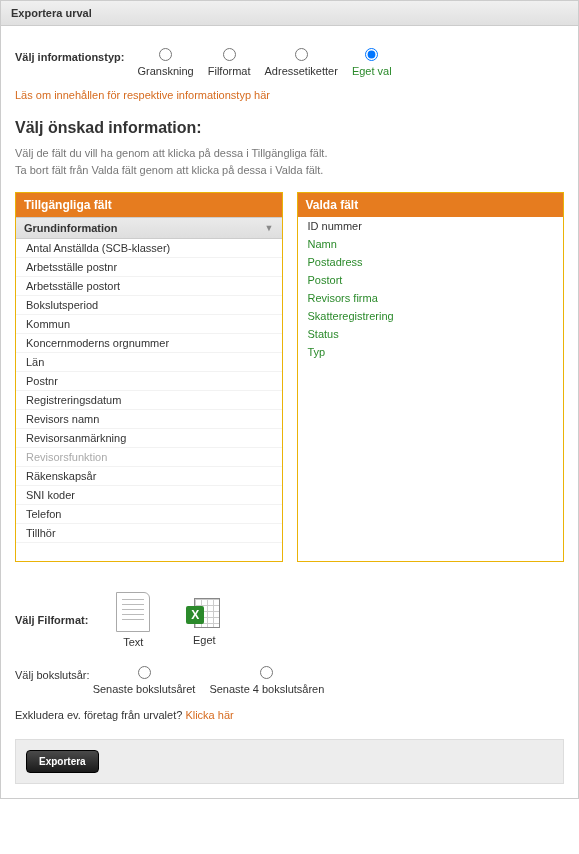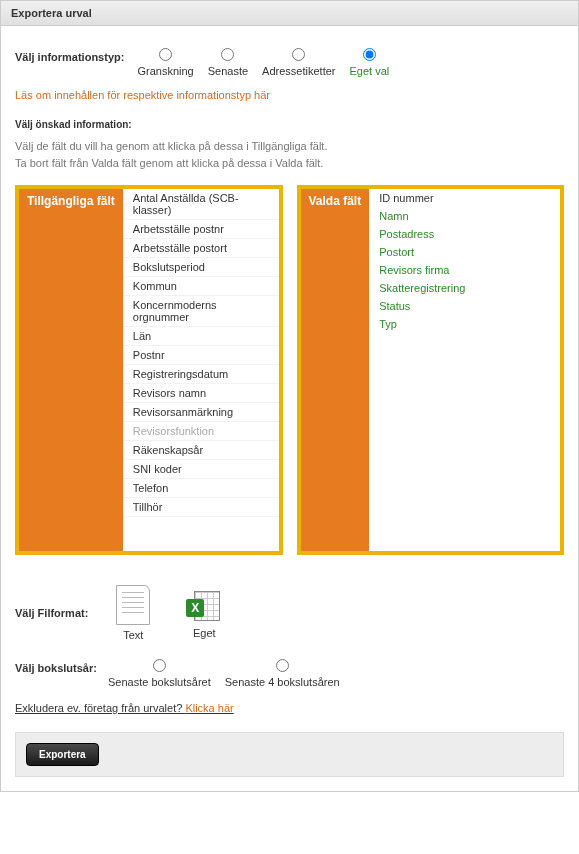--- a/index.html
+++ b/index.html
@@ -20,28 +20,28 @@
   padding: 6px 10px;
   font-weight: bold;
   color: #333;
   font-size: 11px;
 }
 .content { padding: 14px; }
 .row-inline { margin: 8px 0 12px 0; }
 .row-inline .label { font-weight: bold; margin-right: 10px; }
 .radio-item { margin-right: 14px; white-space: nowrap; display: inline-flex; align-items: center; gap: 4px; flex-direction: column; }
 .link-orange { color: #d66b1f; text-decoration: none; cursor: pointer; }
-.section-title { font-weight: bold; margin: 18px 0 8px 0; font-size: 10px; }
+.section-title { font-weight: bold; margin: 18px 0 8px 0; font-size: 16px; }
 .helptext { color: #777; line-height: 1.5; margin-bottom: 14px; }
 .columns { display: flex; gap: 14px; }
 .col {
   flex: 1;
-  border: 4px solid #eab308;
+  border: 1px solid #eab308;
   display: flex;
-  flex-direction: row;
+  flex-direction: column;
   height: 370px;
   overflow: hidden;
 }
 .col-header {
   background: #e67c1f;
   color: #fff;
   font-weight: bold;
   padding: 5px 8px;
   font-size: 12px;
 }
@@ -98,22 +98,22 @@
   background: #fff; border: 1px solid #888;
   background-image: linear-gradient(#ccc 1px, transparent 1px), linear-gradient(90deg, #ccc 1px, transparent 1px);
   background-size: 6px 6px;
 }
 .icon-excel .x {
   position: absolute; top: 12px; left: 0; width: 18px; height: 18px;
   background: #2b8a2b; color: #fff; font-weight: bold; font-size: 12px;
   display: flex; align-items: center; justify-content: center; border-radius: 2px;
 }
 .boksluts-row { margin: 14px 0; }
-.boksluts-row .label { font-weight: bold; margin-right: 8px; }
-.exclude-row { margin: 10px 0 10px 0; text-decoration: underline; }
+.boksluts-row .label { font-weight: normal; }
+.exclude-row { margin: 10px 0 10px 0; }
 .footer-box {
   margin-top: 18px;
   background: #ededed;
   border: 1px solid #ddd;
   padding: 10px;
   display: flex; align-items: center; gap: 18px;
 }
 .export-btn {
   background: linear-gradient(#4a4a4a, #1a1a1a);
   color: #fff; font-weight: bold;
@@ -135,21 +135,21 @@
   <div class="page-header">Exportera urval</div>
   <div class="content">
 
     <div class="row-inline">
       <span class="label">Välj informationstyp:</span>
       <span id="info-type-options"><label class="radio-item">
             <input type="radio" name="infotype" style="">
             <span>Granskning</span>
           </label><label class="radio-item">
             <input type="radio" name="infotype" style="">
-            <span>Senaste</span>
+            <span>Filformat</span>
           </label><label class="radio-item">
             <input type="radio" name="infotype" style="">
             <span>Adressetiketter</span>
           </label><label class="radio-item">
             <input type="radio" name="infotype" checked="" style="">
             <span style="color: rgb(43, 138, 43);">Eget val</span>
           </label></span>
     </div>
 
     <a class="link-orange">Läs om innehållen för respektive informationstyp här</a>
@@ -157,20 +157,24 @@
     <div class="section-title">Välj önskad information:</div>
     <div class="helptext">
       <div>Välj de fält du vill ha genom att klicka på dessa i Tillgängliga fält.</div>
       <div>Ta bort fält från Valda fält genom att klicka på dessa i Valda fält.</div>
     </div>
 
     <div class="columns">
       <div class="col">
         <div class="col-header">Tillgängliga fält</div>
         <div class="col-body" id="available-body">
+            <div class="group-header">
+              <span>Grundinformation</span>
+              <span class="tri">▼</span>
+            </div>
             <div class="field-item">Antal Anställda (SCB-klasser)</div>
             <div class="field-item">Arbetsställe postnr</div>
             <div class="field-item">Arbetsställe postort</div>
             <div class="field-item">Bokslutsperiod</div>
             <div class="field-item">Kommun</div>
             <div class="field-item">Koncernmoderns orgnummer</div>
             <div class="field-item">Län</div>
             <div class="field-item">Postnr</div>
             <div class="field-item">Registreringsdatum</div>
             <div class="field-item">Revisors namn</div>

